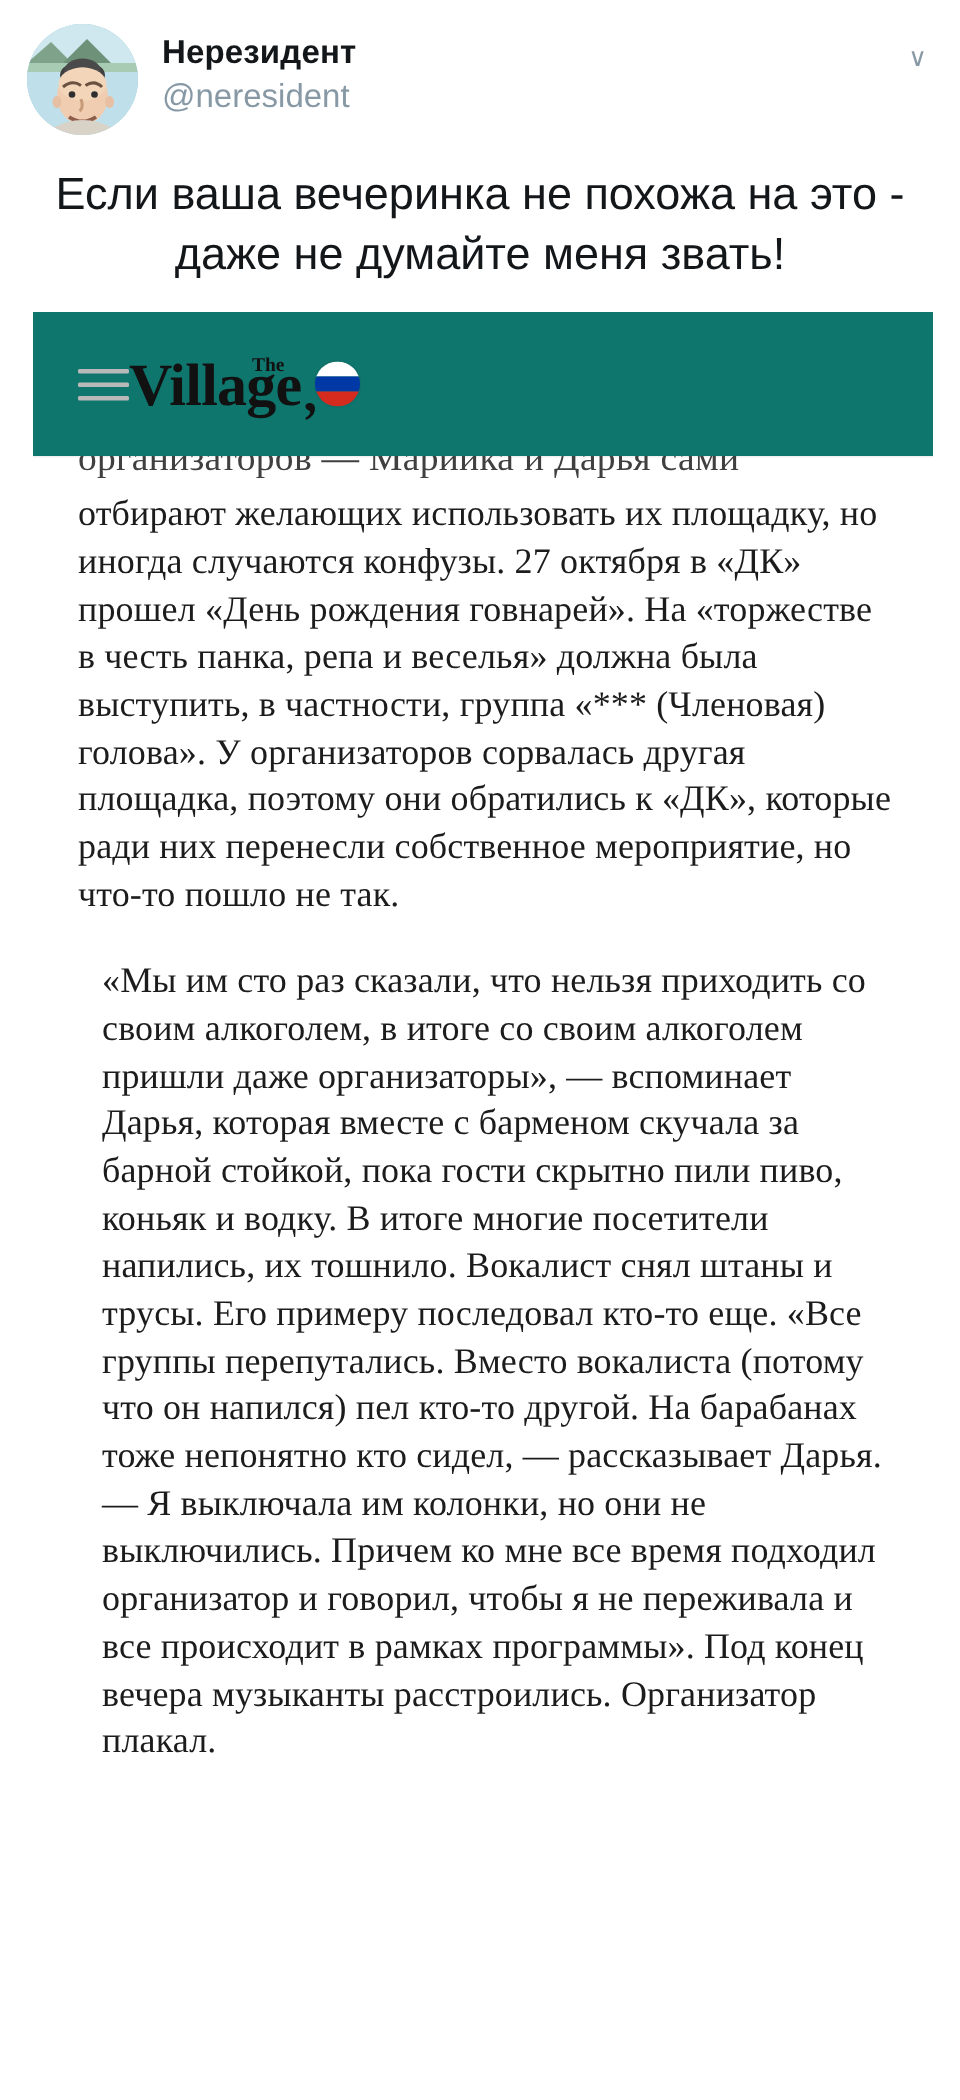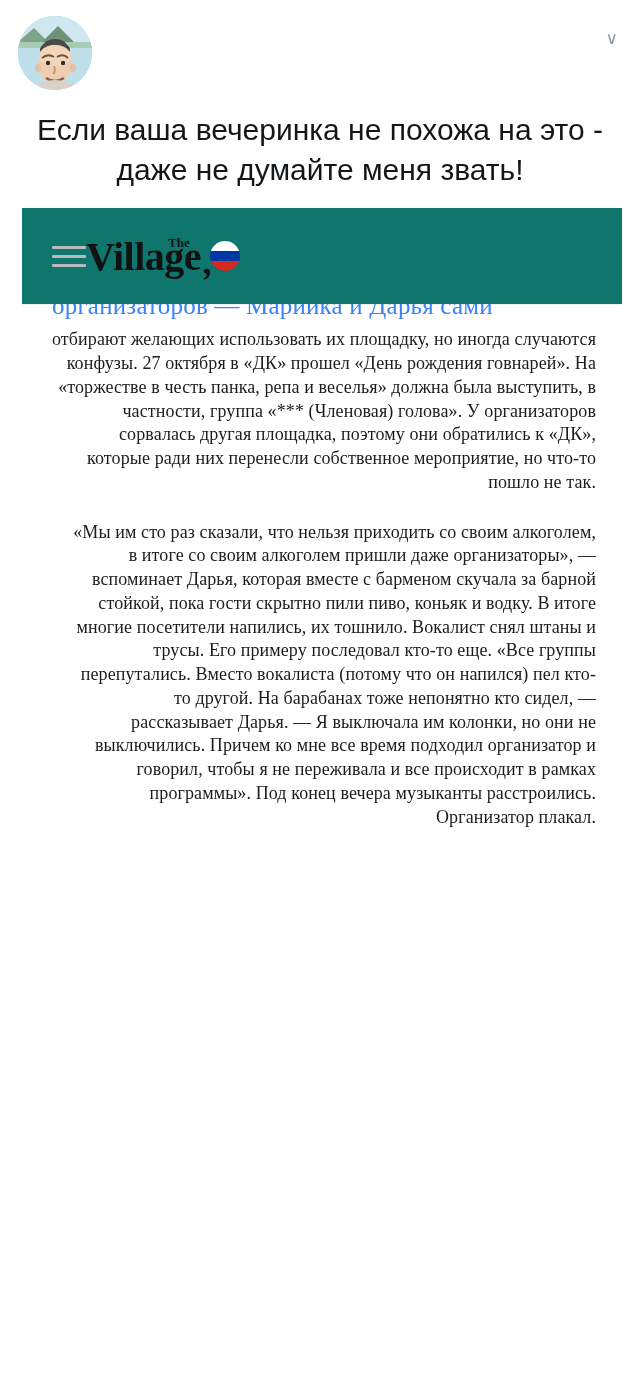--- a/index.html
+++ b/index.html
@@ -132,35 +132,34 @@
     position: relative;
   }
   .clip-row {
     position: relative;
     height: 22px;
     overflow: hidden;
   }
   .clip-row .clipped {
     font-family: "Liberation Serif", serif;
     font-size: 25px;
-    color: #3b82f6;
+    color: #404040;
     position: absolute;
     top: -12px;
     left: 0;
     white-space: nowrap;
     letter-spacing: 0.2px;
   }
   .article p {
     font-family: "Liberation Serif", serif;
-    font-size: 18px;
+    font-size: 24px;
     line-height: 1.32;
     color: #1c1c1c;
     margin: 0 0 26px 0;
     letter-spacing: 0.1px;
-    text-align: right;
   }
   .article p.first { margin-top: 2px; }
   .article p.last { margin-bottom: 0; margin-left: 16px; }
 </style>
 </head>
 <body>
 
 <div class="tweet-header">
 
   <div class="avatar">
@@ -179,20 +178,24 @@
       <circle cx="30" cy="47" r="2.2" fill="#2e2e2e"></circle>
       <circle cx="45" cy="47" r="2.2" fill="#2e2e2e"></circle>
       <path d="M36 50 q2 6 -1 8" stroke="#c79a78" stroke-width="2" fill="none"></path>
       <path d="M28 62 q9 6 18 0" stroke="#8d5d4a" stroke-width="2.5" fill="none"></path>
       <path d="M16 70 q21 -12 42 0 l0 6 l-42 0 Z" fill="#d9d2c7"></path>
       <ellipse cx="20" cy="52" rx="3" ry="4" fill="#e7bfa2"></ellipse>
       <ellipse cx="55" cy="52" rx="3" ry="4" fill="#e7bfa2"></ellipse>
     </svg>
   </div>
 
+  <div class="name-block">
+    <div class="display-name">Нерезидент</div>
+    <div class="handle">@neresident</div>
+  </div>
 
   <div class="chevron">∨</div>
 </div>
 
 <div class="tweet-text">Если ваша вечеринка не похожа на это - даже не думайте меня звать!</div>
 
 <div class="card">
 
   <div class="card-bar">
     <div class="hamburger">

